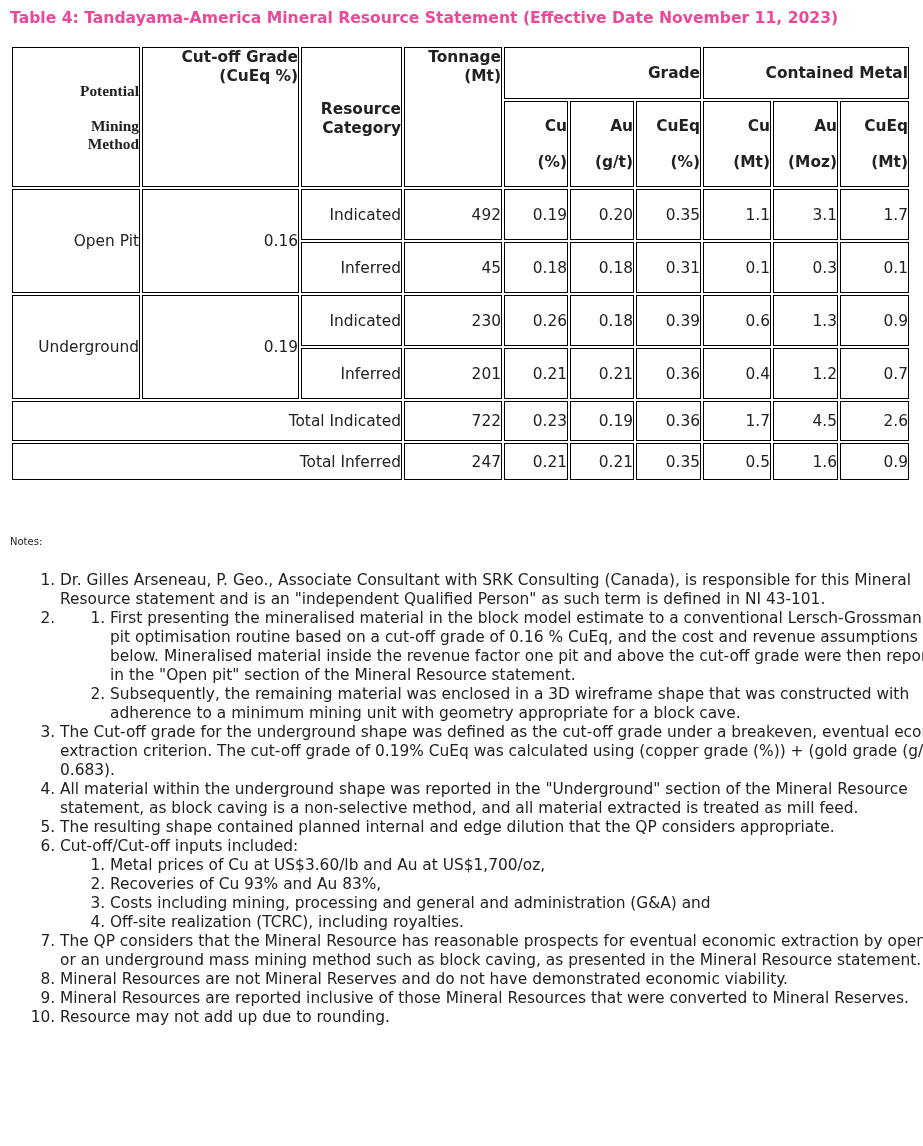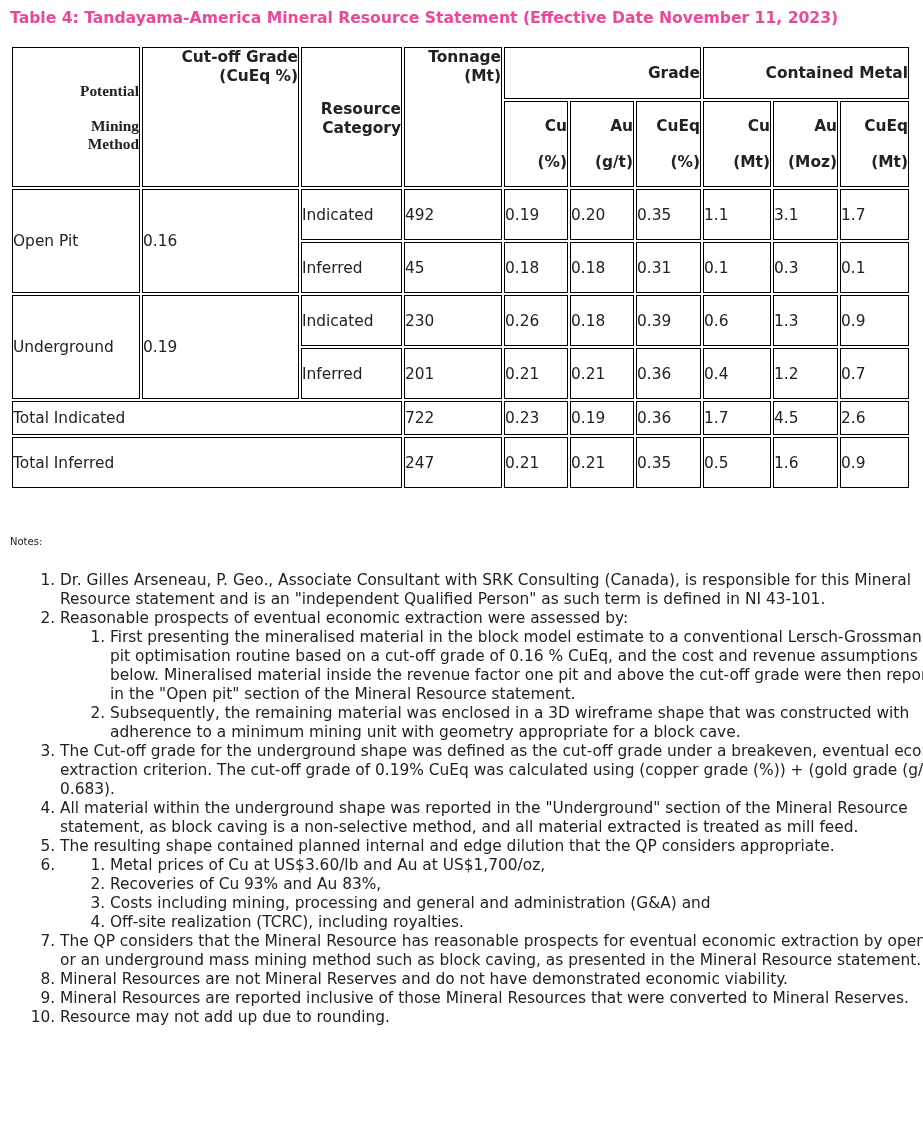--- a/index.html
+++ b/index.html
@@ -17,22 +17,22 @@
     position: absolute; left: 10px; top: 45px;
     border-collapse: separate; border-spacing: 2px;
     table-layout: fixed;
   }
   table.mrs td, table.mrs th {
     border: 1.5px solid #000; padding: 0; vertical-align: middle;
     font-size: 15.4px; color: #222;
   }
   table.mrs th { font-weight: bold; text-align: right; }
   th.left { text-align: left; padding-left: 10px; font-family: Liberation Serif, serif; }
-  td.left { text-align: left; padding-left: 10px; }
-  td.c { text-align: left; }
+  td.left { text-align: right; padding-left: 10px; }
+  td.c { text-align: right; }
   .hdr-pm { line-height: 18px; }
   .hdr-pm .gap { height: 17px; }
   .sub { line-height: 36px; }
   .notes-label { position: absolute; left: 10px; top: 536px; font-size: 10px; }
   ol.notes {
     position: absolute; left: 10px; top: 571px; width: 910px;
     margin: 0; padding-left: 50px; font-size: 15.4px; line-height: 19px;
   }
   ol.notes li { margin: 0; }
   ol.sub-notes { margin: 0; padding-left: 50px; }
@@ -144,57 +144,57 @@
     <td class="left">Inferred</td>
     <td class="c">201</td>
     <td class="c">0.21</td>
     <td class="c">0.21</td>
     <td class="c">0.36</td>
     <td class="c">0.4</td>
     <td class="c">1.2</td>
     <td class="c">0.7</td>
   </tr>
 
-  <tr style="height:34px">
+  <tr style="height:40px">
     <td colspan="3" class="left">Total Indicated</td>
     <td class="c">722</td>
     <td class="c">0.23</td>
     <td class="c">0.19</td>
     <td class="c">0.36</td>
     <td class="c">1.7</td>
     <td class="c">4.5</td>
     <td class="c">2.6</td>
   </tr>
-  <tr style="height:51px">
+  <tr style="height:37px">
     <td colspan="3" class="left">Total Inferred</td>
     <td class="c">247</td>
     <td class="c">0.21</td>
     <td class="c">0.21</td>
     <td class="c">0.35</td>
     <td class="c">0.5</td>
     <td class="c">1.6</td>
     <td class="c">0.9</td>
   </tr>
 </tbody>
   </table>
 
 <div class="notes-label">Notes:</div>
 
 <ol class="notes">
   <li><span>Dr. Gilles Arseneau, P. Geo., Associate Consultant with SRK Consulting (Canada), is responsible for this Mineral Resource statement and is an "independent Qualified Person" as such term is defined in NI 43-101.</span></li>
-  <li><span>Reasonable prospects of eventual economic extraction were assessed by:</span>
+  <li>
     <ol class="sub-notes">
       <li>First presenting the mineralised material in the block model estimate to a conventional Lersch-Grossman open pit optimisation routine based on a cut-off grade of 0.16 % CuEq, and the cost and revenue assumptions listed below. Mineralised material inside the revenue factor one pit and above the cut-off grade were then reported in the "Open pit" section of the Mineral Resource statement.</li>
       <li>Subsequently, the remaining material was enclosed in a 3D wireframe shape that was constructed with adherence to a minimum mining unit with geometry appropriate for a block cave.</li>
     </ol>
   </li>
   <li><span>The Cut-off grade for the underground shape was defined as the cut-off grade under a breakeven, eventual economic extraction criterion. The cut-off grade of 0.19% CuEq was calculated using (copper grade (%)) + (gold grade (g/t) x 0.683).</span></li>
   <li><span>All material within the underground shape was reported in the "Underground" section of the Mineral Resource statement, as block caving is a non-selective method, and all material extracted is treated as mill feed.</span></li>
   <li><span>The resulting shape contained planned internal and edge dilution that the QP considers appropriate.</span></li>
-  <li>
+  <li><span>Cut-off/Cut-off inputs included:</span>
     <ol class="sub-notes">
       <li>Metal prices of Cu at US$3.60/lb and Au at US$1,700/oz,</li>
       <li>Recoveries of Cu 93% and Au 83%,</li>
       <li>Costs including mining, processing and general and administration (G&amp;A) and</li>
       <li>Off-site realization (TCRC), including royalties.</li>
     </ol>
   </li>
   <li><span>The QP considers that the Mineral Resource has reasonable prospects for eventual economic extraction by open pit or an underground mass mining method such as block caving, as presented in the Mineral Resource statement.</span></li>
   <li><span>Mineral Resources are not Mineral Reserves and do not have demonstrated economic viability.</span></li>
   <li><span>Mineral Resources are reported inclusive of those Mineral Resources that were converted to Mineral Reserves.</span></li>

